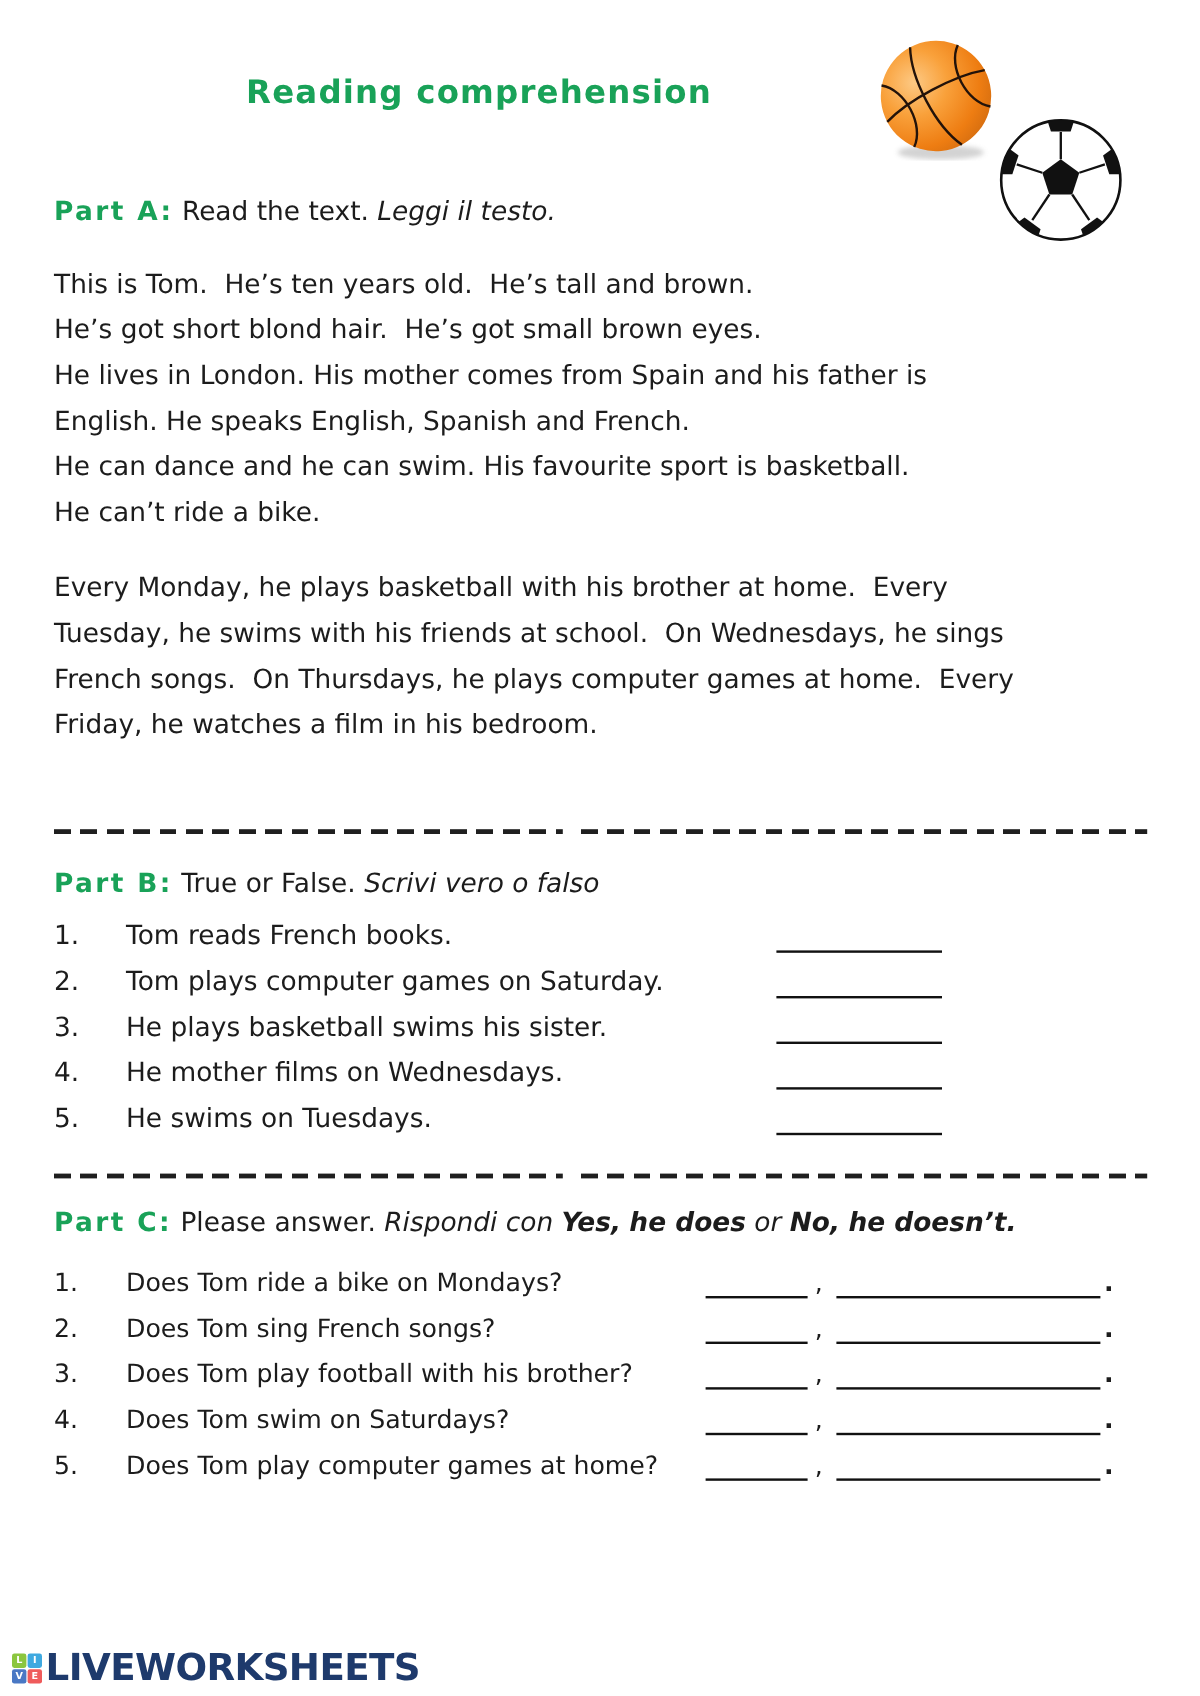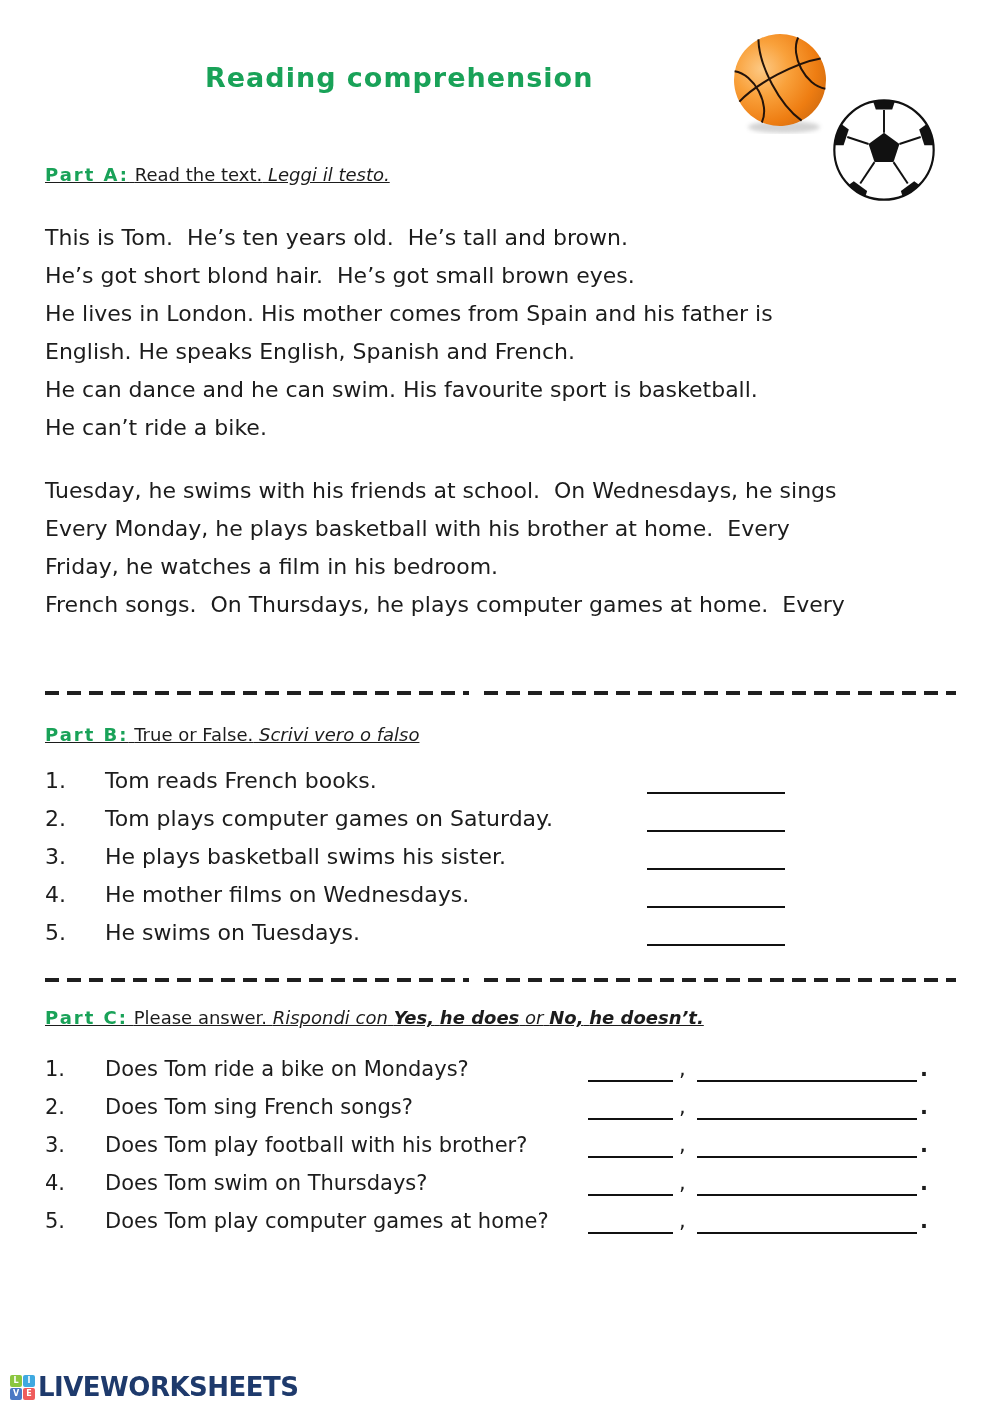--- a/index.html
+++ b/index.html
@@ -21,21 +21,21 @@
     position:absolute;left:205px;top:62px;
     font-size:27px;font-weight:bold;color:var(--green);
     letter-spacing:1px;white-space:pre;
   }
   .ball{position:absolute;}
   .basketball{left:728px;top:30px;width:104px;height:104px;}
   .soccer{left:830px;top:96px;width:108px;height:108px;}
 
   .section-header{
     position:absolute;left:45px;
-    font-size:18px;white-space:nowrap;text-decoration:underline;
+    font-size:22px;white-space:nowrap;
   }
   .part-label{color:var(--green);font-weight:bold;letter-spacing:2px;}
   .it{font-style:italic;}
   .bi{font-style:italic;font-weight:bold;}
 
   .hdr-a{top:164px;}
   .hdr-b{top:724px;}
   .hdr-c{top:1007px;}
 
   .passage{
@@ -93,21 +93,21 @@
   }
   .logo-cell{
     display:flex;align-items:center;justify-content:center;
     color:#fff;font-size:8px;font-weight:bold;border-radius:2px;line-height:1;
   }
   .lc-0{background:#8bc63f;}
   .lc-1{background:#3fa9e0;}
   .lc-2{background:#4a78c4;}
   .lc-3{background:#ef5b5b;}
   .logo-text{
-    font-size:26px;font-weight:800;color:var(--navy);
+    font-size:31px;font-weight:800;color:var(--navy);
     letter-spacing:-0.5px;white-space:nowrap;
   }
 </style>
 </head>
 <body>
 
 <div class="page">
 
   <div class="title">Reading comprehension</div>
 
@@ -170,24 +170,24 @@
   <div class="passage passage-1">
     <div class="pline">This is Tom.  He’s ten years old.  He’s tall and brown.</div>
     <div class="pline">He’s got short blond hair.  He’s got small brown eyes.</div>
     <div class="pline">He lives in London. His mother comes from Spain and his father is</div>
     <div class="pline">English. He speaks English, Spanish and French.</div>
     <div class="pline">He can dance and he can swim. His favourite sport is basketball.</div>
     <div class="pline">He can’t ride a bike.</div>
   </div>
 
   <div class="passage passage-2">
+    <div class="pline">Every Monday, he plays basketball with his brother at home.  Every</div>
     <div class="pline">Tuesday, he swims with his friends at school.  On Wednesdays, he sings</div>
-    <div class="pline">Every Monday, he plays basketball with his brother at home.  Every</div>
+    <div class="pline">French songs.  On Thursdays, he plays computer games at home.  Every</div>
     <div class="pline">Friday, he watches a film in his bedroom.</div>
-    <div class="pline">French songs.  On Thursdays, he plays computer games at home.  Every</div>
   </div>
 
   <div class="divider divider-1">
     <span class="dash-seg dash-a"></span>
     <span class="dash-gap"></span>
     <span class="dash-seg dash-b"></span>
   </div>
 
   <div class="section-header hdr-b">
     <span class="part-label">Part B:</span>
@@ -260,21 +260,21 @@
     <div class="q-row">
       <span class="q-num">3.</span>
       <span class="q-text">Does Tom play football with his brother?</span>
       <span class="c-short"></span>
       <span class="c-comma">,</span>
       <span class="c-long"></span>
       <span class="c-period">.</span>
     </div>
     <div class="q-row">
       <span class="q-num">4.</span>
-      <span class="q-text">Does Tom swim on Thursdays?</span>
+      <span class="q-text">Does Tom swim on Saturdays?</span>
       <span class="c-short"></span>
       <span class="c-comma">,</span>
       <span class="c-long"></span>
       <span class="c-period">.</span>
     </div>
     <div class="q-row">
       <span class="q-num">5.</span>
       <span class="q-text">Does Tom play computer games at home?</span>
       <span class="c-short"></span>
       <span class="c-comma">,</span>

